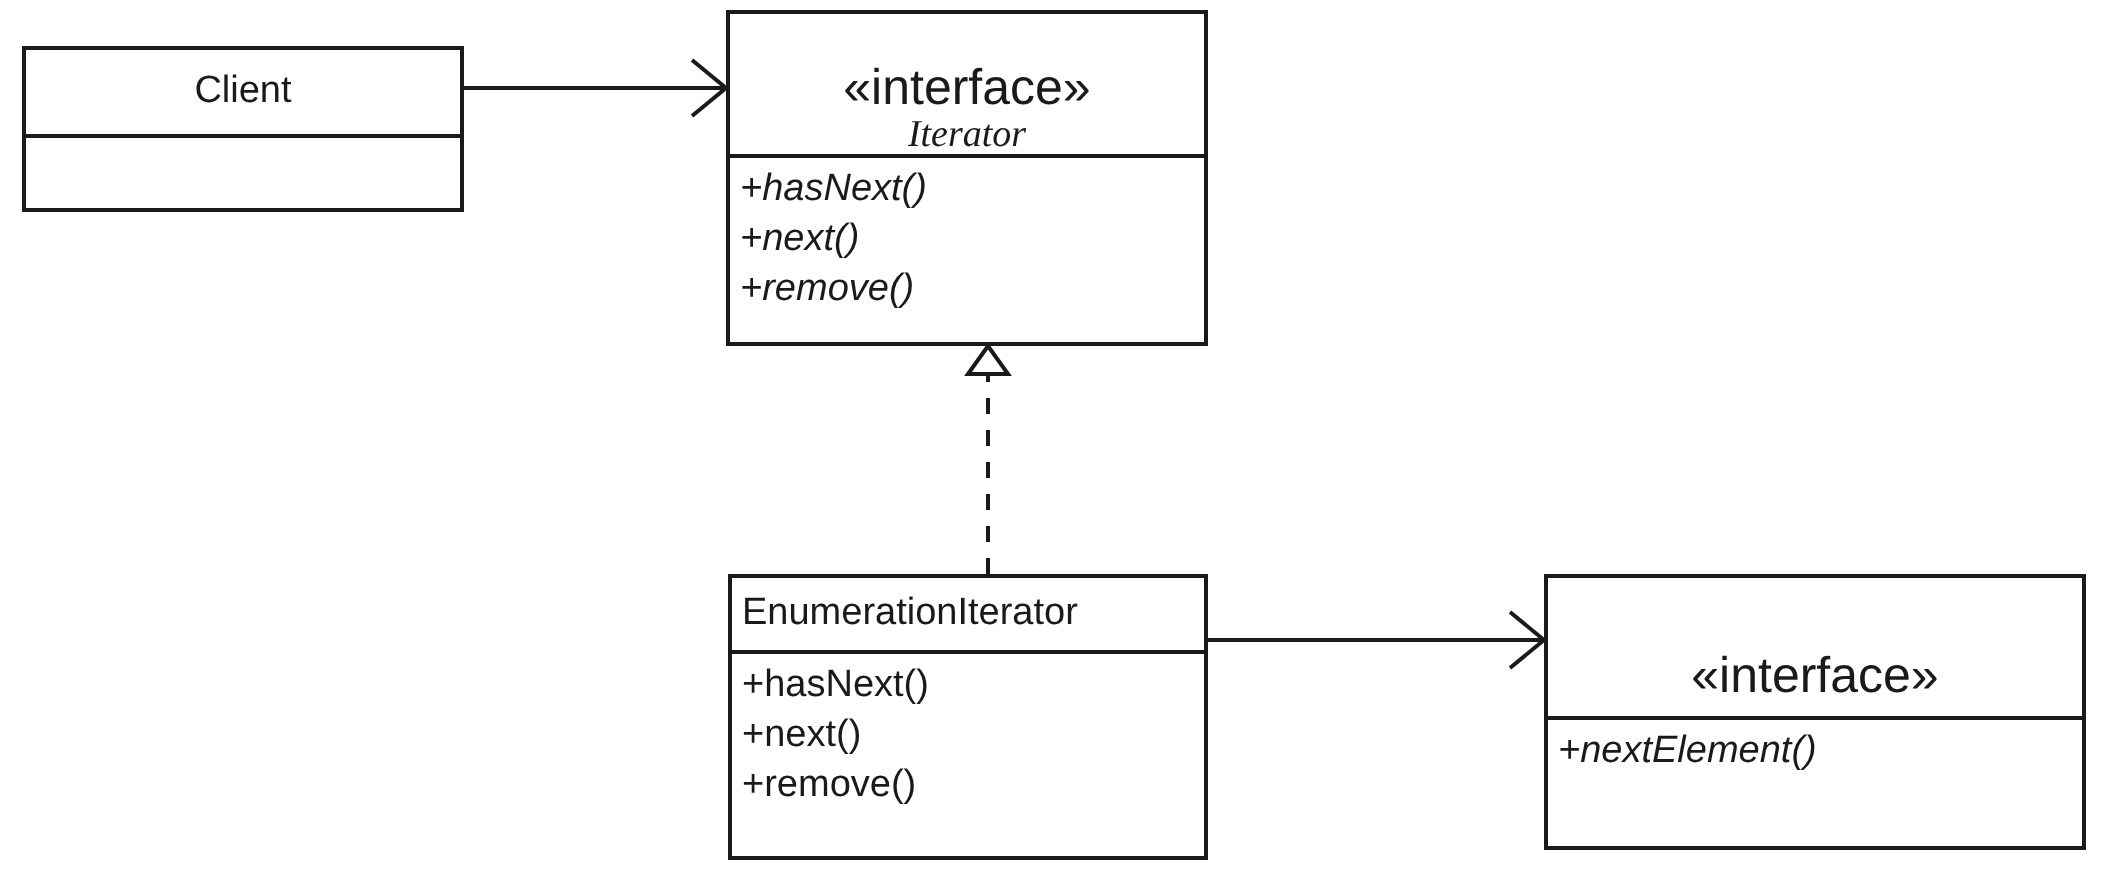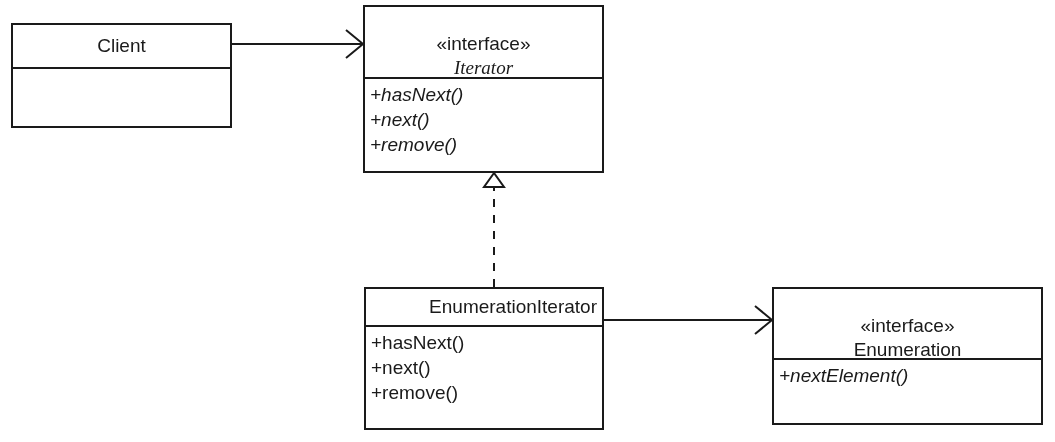--- a/index.html
+++ b/index.html
@@ -49,21 +49,21 @@
 
   .uml-compartment {
     box-sizing: border-box;
     flex: 1 1 auto;
     padding: 3px 5px 2px 5px;
     color: #1a1a1a;
     border-radius: 14px;
   }
 
   .stereotype {
-    font-size: 19px;
+    font-size: 25px;
     line-height: 24px;
     font-style: normal;
     white-space: nowrap;
     margin-top: 28px;
   }
   .class-name {
     font-size: 19px;
     line-height: 24px;
     white-space: nowrap;
   }
@@ -125,21 +125,21 @@
       <line class="edge-line dashed" x1="494" y1="287" x2="494" y2="187"></line>
       <polygon class="tri-hollow" points="494,173 484,187 504,187"></polygon>
     </g>
 
     <g>
       <line class="edge-line" x1="604" y1="320" x2="771" y2="320"></line>
       <polyline class="arrow-open" points="755,306 772,320 755,334"></polyline>
     </g>
   </svg>
 
-  <div class="uml-class" style="left:11px; top:23px; width:221px; height:105px;">
+  <div class="uml-class" style="left:11px; top:23px; width:221px; height:83px;">
     <div class="uml-header centered" style="height:42px;">
       <div class="class-name normal">Client</div>
     </div>
     <div class="uml-divider"></div>
     <div class="uml-compartment"></div>
   </div>
 
   <div class="uml-class" style="left:363px; top:5px; width:241px; height:168px;">
     <div class="uml-header centered" style="height:70px;">
       <div class="stereotype">«interface»</div>
@@ -147,35 +147,34 @@
     </div>
     <div class="uml-divider"></div>
     <div class="uml-compartment">
       <div class="member italic">+hasNext()</div>
       <div class="member italic">+next()</div>
       <div class="member italic">+remove()</div>
     </div>
   </div>
 
   <div class="uml-class" style="left:364px; top:287px; width:240px; height:143px;">
-    <div class="uml-header left" style="height:36px;align-items:flex-end;">
+    <div class="uml-header left" style="height:36px;">
       <div class="class-name normal">EnumerationIterator</div>
     </div>
     <div class="uml-divider"></div>
     <div class="uml-compartment">
       <div class="member normal">+hasNext()</div>
       <div class="member normal">+next()</div>
       <div class="member normal">+remove()</div>
     </div>
   </div>
 
   <div class="uml-class" style="left:772px; top:287px; width:271px; height:138px;">
     <div class="uml-header centered" style="height:69px;">
       <div class="stereotype">«interface»</div>
-      <div class="class-name normal">Enumeration</div>
     </div>
     <div class="uml-divider"></div>
     <div class="uml-compartment">
       <div class="member italic">+nextElement()</div>
     </div>
   </div>
 
 </div>
 
 </body></html>

